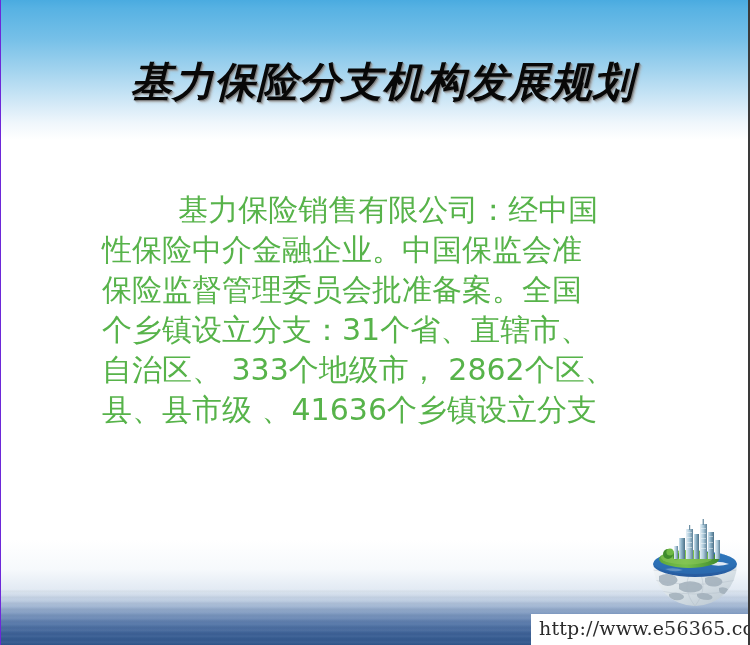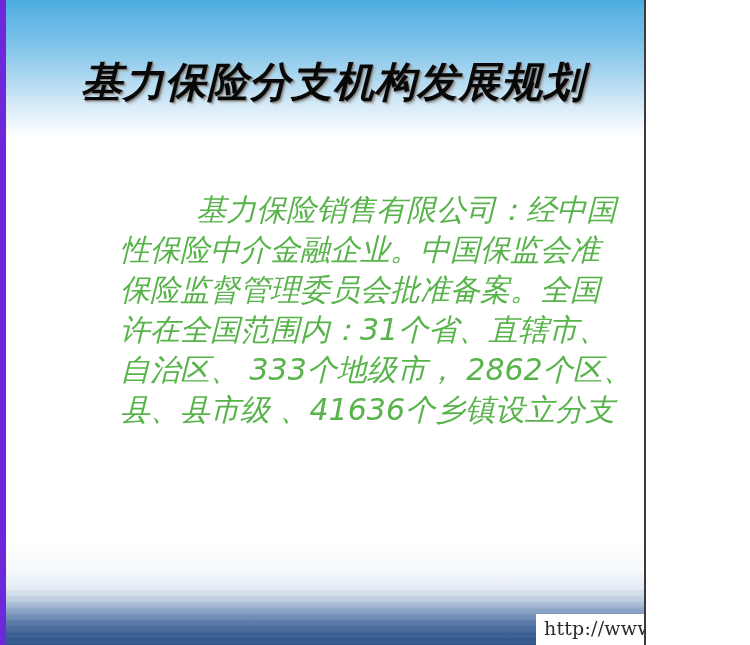--- a/index.html
+++ b/index.html
@@ -6,26 +6,26 @@
     margin: 0;
     padding: 0;
     background: #ffffff;
   }
   body {
     font-family: "Liberation Sans", sans-serif;
   }
 
   #slide {
     position: relative;
-    width: 646px;
+    width: 750px;
     height: 645px;
     overflow: hidden;
     background: #ffffff;
     box-sizing: border-box;
-    border-left: 6px solid #6d28d9;
+    border-left: 1px solid #6d28d9;
     border-right: 2px solid #3a3a3a;
   }
 
   
   .sky-band {
     position: absolute;
     left: 0;
     top: 0;
     width: 100%;
     height: 140px;
@@ -89,24 +89,23 @@
     text-shadow:
        1px 1px 0 rgba(120,120,120,.85),
        2px 2px 1px rgba(150,150,150,.60),
        3px 3px 2px rgba(175,175,175,.40);
     padding-left: 8px;
   }
 
   
   .body-block {
     position: absolute;
-    left: 114px;
+    left: 101px;
     top: 190px;
     width: 562px;
-    font-style: italic;
   }
   .body-line {
     font-family: "DejaVu Sans", "Liberation Sans", sans-serif;
     font-size: 30px;
     line-height: 40px;
     color: #57b34a;
     letter-spacing: 0px;
     white-space: pre;
   }
 
@@ -150,21 +149,21 @@
   <div class="ocean-band">
     <div class="ocean-ripples"></div>
   </div>
 
   <div class="title">基力保险分支机构发展规划</div>
 
   <div class="body-block">
     <div class="body-line">        基力保险销售有限公司：经中国</div>
     <div class="body-line">性保险中介金融企业。中国保监会准</div>
     <div class="body-line">保险监督管理委员会批准备案。全国</div>
-    <div class="body-line">许在全国范围内：31个省、直辖市、</div>
+    <div class="body-line">个乡镇设立分支：31个省、直辖市、</div>
     <div class="body-line">自治区、 333个地级市， 2862个区、</div>
     <div class="body-line">县、县市级 、41636个乡镇设立分支</div>
   </div>
 
   <div class="globe">
     <svg viewBox="0 0 92 88" xmlns="http://www.w3.org/2000/svg">
       <defs>
         <linearGradient id="gSeaTop" x1="0" y1="0" x2="0" y2="1">
           <stop offset="0%" stop-color="#2f7fc4"></stop>
           <stop offset="55%" stop-color="#2a6ab0"></stop>

